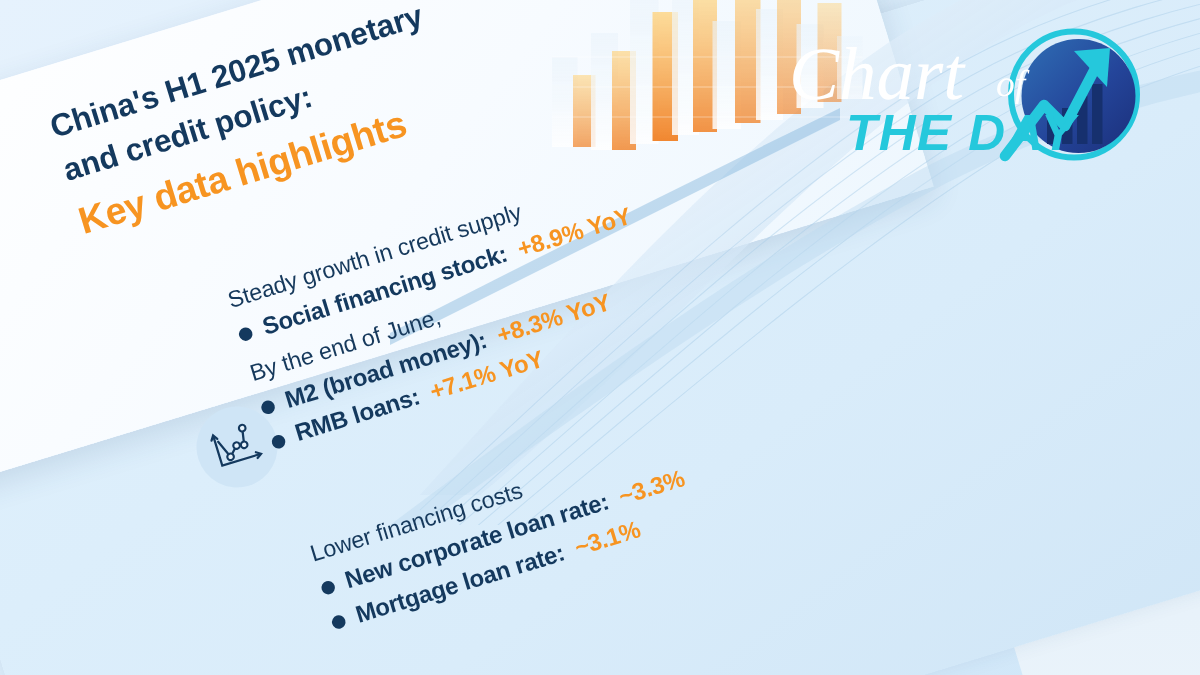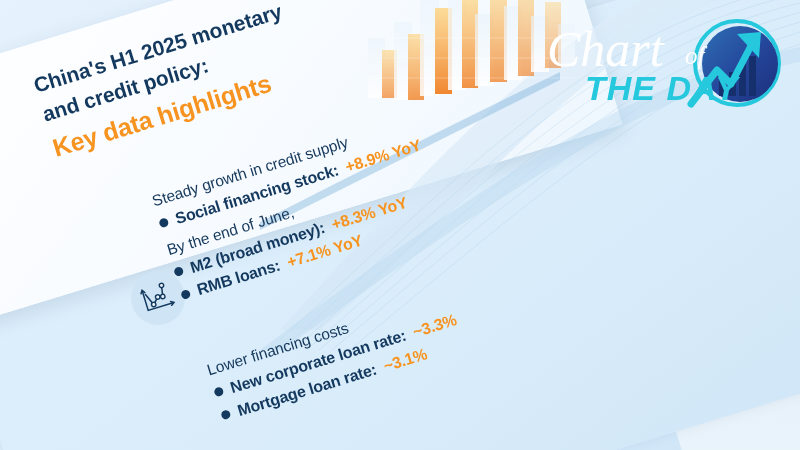--- a/index.html
+++ b/index.html
@@ -102,21 +102,21 @@
   .badge {
     position:absolute; left:131px; top:271px;
     width:54px; height:54px; border-radius:50%;
     background:#cfe5f6;
     display:flex; align-items:center; justify-content:center;
     transform:rotate(-17deg);
   }
   .badge svg { width:34px; height:34px; display:block; }
 
   
-  .logo { position:absolute; right:7px; top:8px; width:252px; height:108px; }
+  .logo { position:absolute; right:28px; top:8px; width:252px; height:108px; }
   .logo svg { width:100%; height:100%; display:block; }
 </style>
 </head>
 <body>
 
 <div id="stage">
 
   <div class="bg-base"></div>
   <div class="bg-right-edge"></div>
   <div class="bg-grey-wash"></div>

